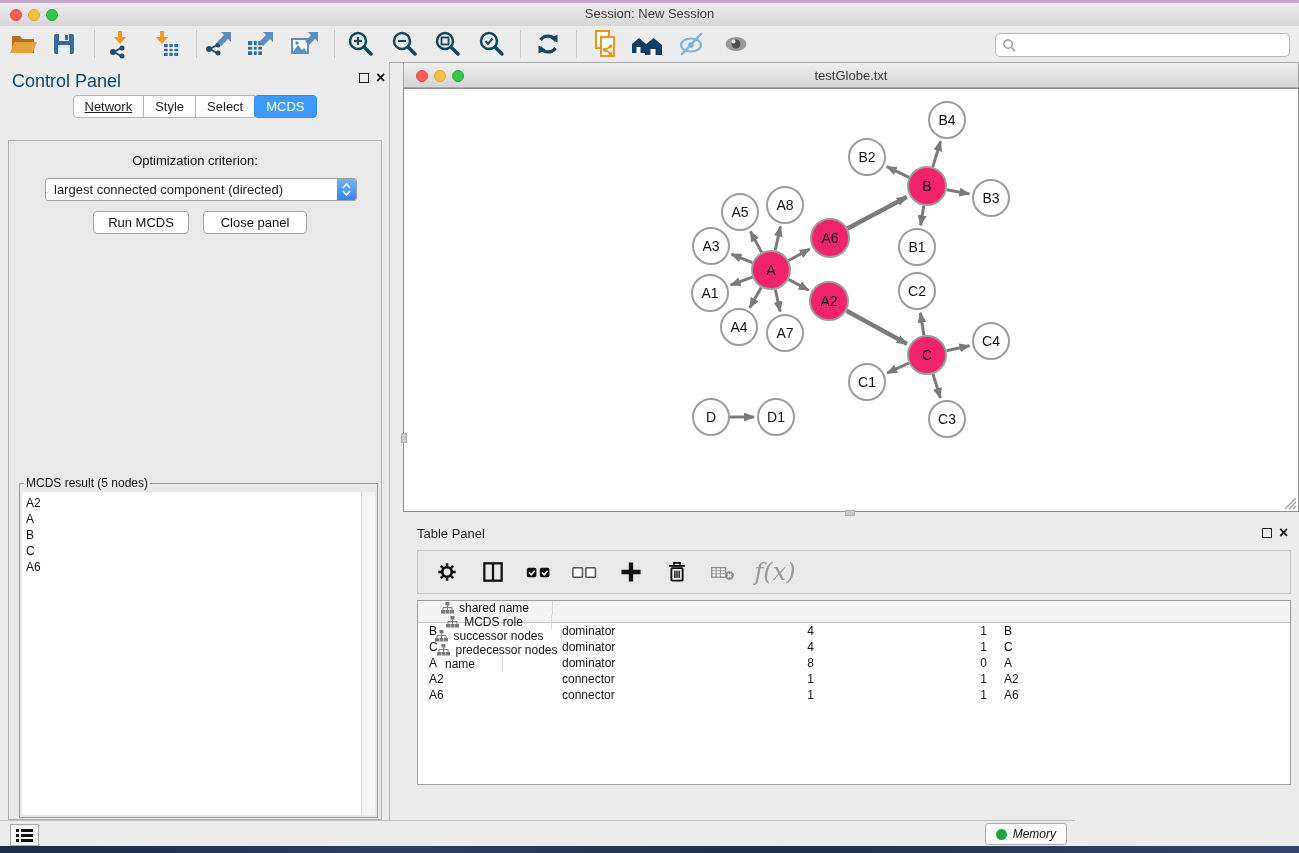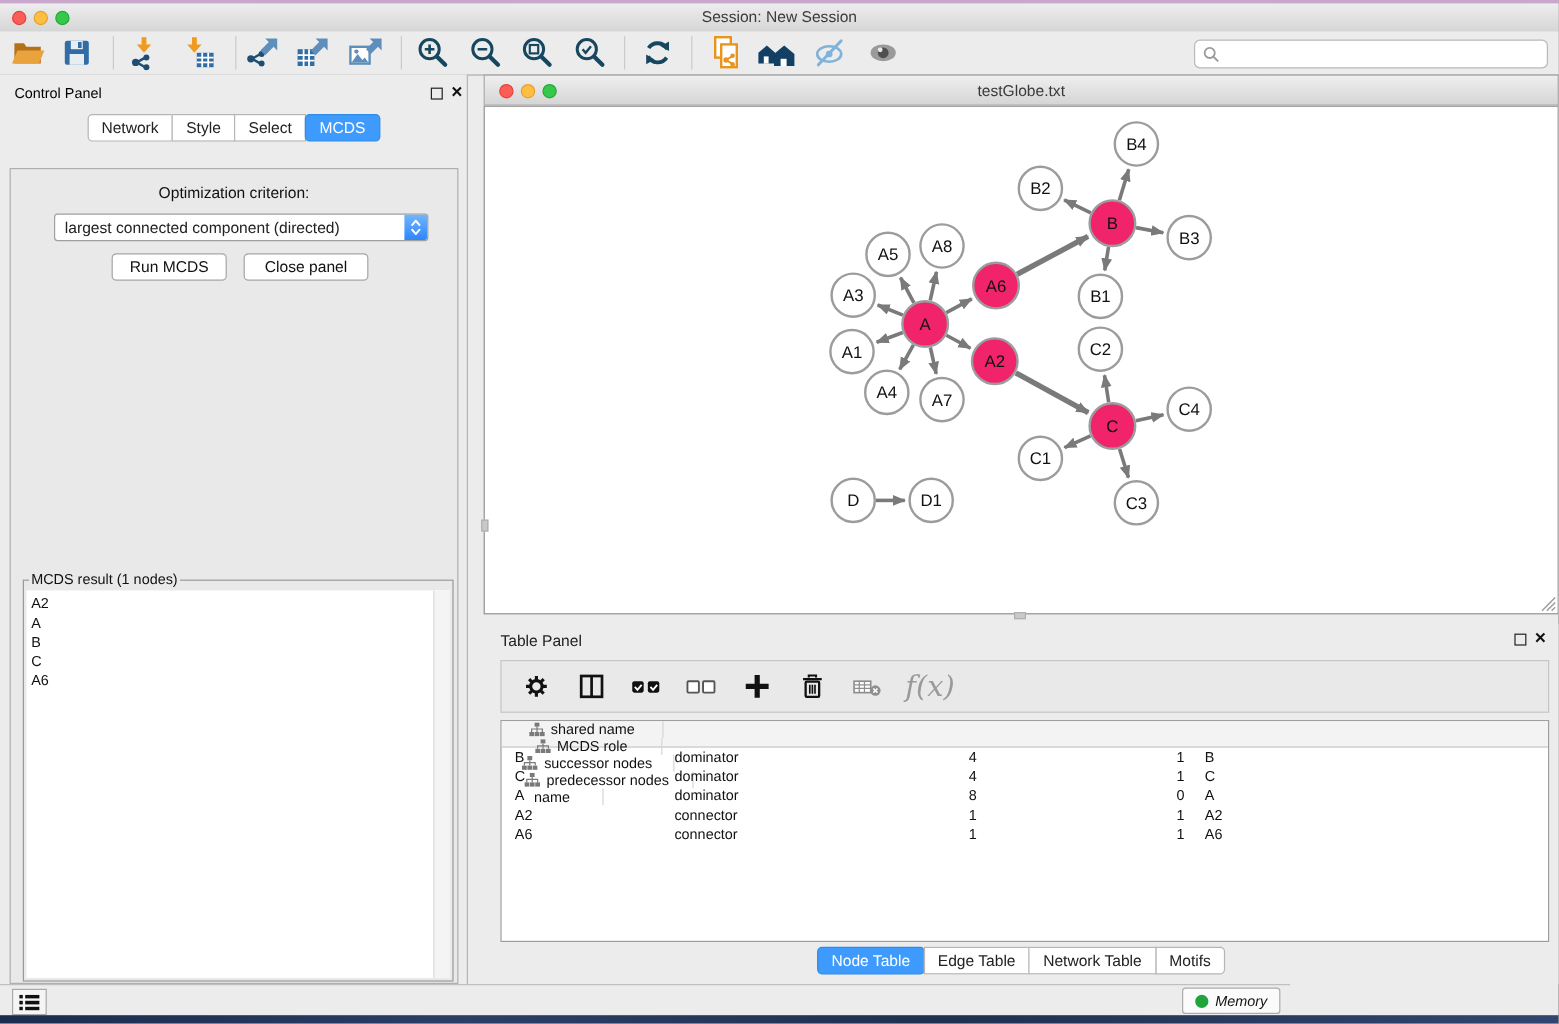--- a/index.html
+++ b/index.html
@@ -18,26 +18,26 @@
   
   #toolbar{left:0;top:26px;width:1299px;height:36px;background:#ECECEC;border-bottom:1px solid #ABABAB;}
   .tb-btn{position:absolute;top:2px;width:34px;height:32px;display:flex;align-items:center;justify-content:center;}
   .tb-sep{position:absolute;top:4px;width:1px;height:28px;background:#CBCBCB;}
   #search-box{position:absolute;right:9px;top:7px;width:293px;height:22px;background:#fff;
               border:1px solid #B9B9B9;border-radius:5px;display:flex;align-items:center;}
   #search-box svg{margin-left:6px;}
   #search-input{border:none;outline:none;flex:1;height:18px;font-size:12px;background:transparent;}
   
   #control-panel{left:0;top:62px;width:390px;height:758px;background:#ECECEC;border-right:1px solid #B5B5B5;box-sizing:border-box;}
-  #cp-title{position:absolute;left:12px;top:9px;font-size:12px;color:#000000;}
+  #cp-title{position:absolute;left:12px;top:9px;font-size:18px;color:#0c4a6e;}
   .panel-float{position:absolute;width:10px;height:10px;border:1.5px solid #222;box-sizing:border-box;}
   .panel-close{position:absolute;font-size:16px;font-weight:bold;color:#111;line-height:10px;}
   .seg-group{display:inline-flex;}
   .seg{background:#fff;border:1px solid #B5B5B5;margin-left:-1px;padding:3px 11px;font-size:13px;color:#222;line-height:15px;}
-  .seg:first-child{border-radius:4px 0 0 4px;margin-left:0;}
+  .seg:first-child{border-radius:4px 0 0 4px;margin-left:0;text-decoration:underline;}
   .seg:last-child{border-radius:0 4px 4px 0;}
   .seg.active{background:#3E9BFD;border-color:#2F8BE8;color:#fff;border-radius:4px;}
   #cp-tabs{position:absolute;top:33px;left:50%;transform:translateX(-50%);}
   #cp-content{position:absolute;left:8px;top:58px;width:374px;height:680px;background:#E9E9E9;
               border:1px solid #AFAFAF;box-sizing:border-box;margin-top:20px;}
   #opt-label{position:absolute;top:12px;width:100%;text-align:center;font-size:13px;color:#111;}
   #criterion-select{position:absolute;left:36px;top:37px;width:312px;height:23px;background:#fff;
                     border:1px solid #A0A0A0;border-radius:3px;box-sizing:border-box;display:flex;align-items:center;}
   #criterion-select .val{flex:1;font-size:13px;padding-left:8px;white-space:nowrap;overflow:hidden;}
   #criterion-select .stepper{width:19px;height:21px;border-radius:0 2px 2px 0;
@@ -287,21 +287,21 @@
               <path d="M1 5l3.5-4L8 5" fill="none" stroke="#fff" stroke-width="1.6"></path>
             </svg>
           <svg width="9" height="6" viewBox="0 0 9 6">
               <path d="M1 1l3.5 4L8 1" fill="none" stroke="#fff" stroke-width="1.6"></path>
             </svg>
         </span>
       </div>
       <button class="cp-btn" style="left:84px;width:96px;">Run MCDS</button>
       <button class="cp-btn" style="left:194px;width:104px;">Close panel</button>
       <fieldset id="mcds-result">
-        <legend>MCDS result (1 nodes)</legend>
+        <legend>MCDS result (5 nodes)</legend>
         <div id="result-list">
           <ul id="result-items">
               <li>A2</li>
               <li>A</li>
               <li>B</li>
               <li>C</li>
               <li>A6</li>
             </ul>
           <div id="result-scroll"></div>
         </div>
@@ -610,26 +610,20 @@
           <div class="trow">
             <div class="tcell c0">A6</div>
             <div class="tcell c1">connector</div>
             <div class="tcell c2">1</div>
             <div class="tcell c3">1</div>
             <div class="tcell c4">A6</div>
           </div>
         </div>
     </div>
 
-    <div class="seg-group" id="tp-tabs">
-        <span class="seg active">Node Table</span>
-        <span class="seg">Edge Table</span>
-        <span class="seg">Network Table</span>
-        <span class="seg">Motifs</span>
-      </div>
   </div>
 
   <div class="abs" id="statusbar">
     <span id="list-btn">
       <svg width="17" height="13" viewBox="0 0 17 13">
         <g fill="#111">
             <rect x="0" y="0" width="3" height="3"></rect>
             <rect x="5" y="0" width="12" height="3"></rect>
         <rect x="0" y="5" width="3" height="3"></rect>
             <rect x="5" y="5" width="12" height="3"></rect>

